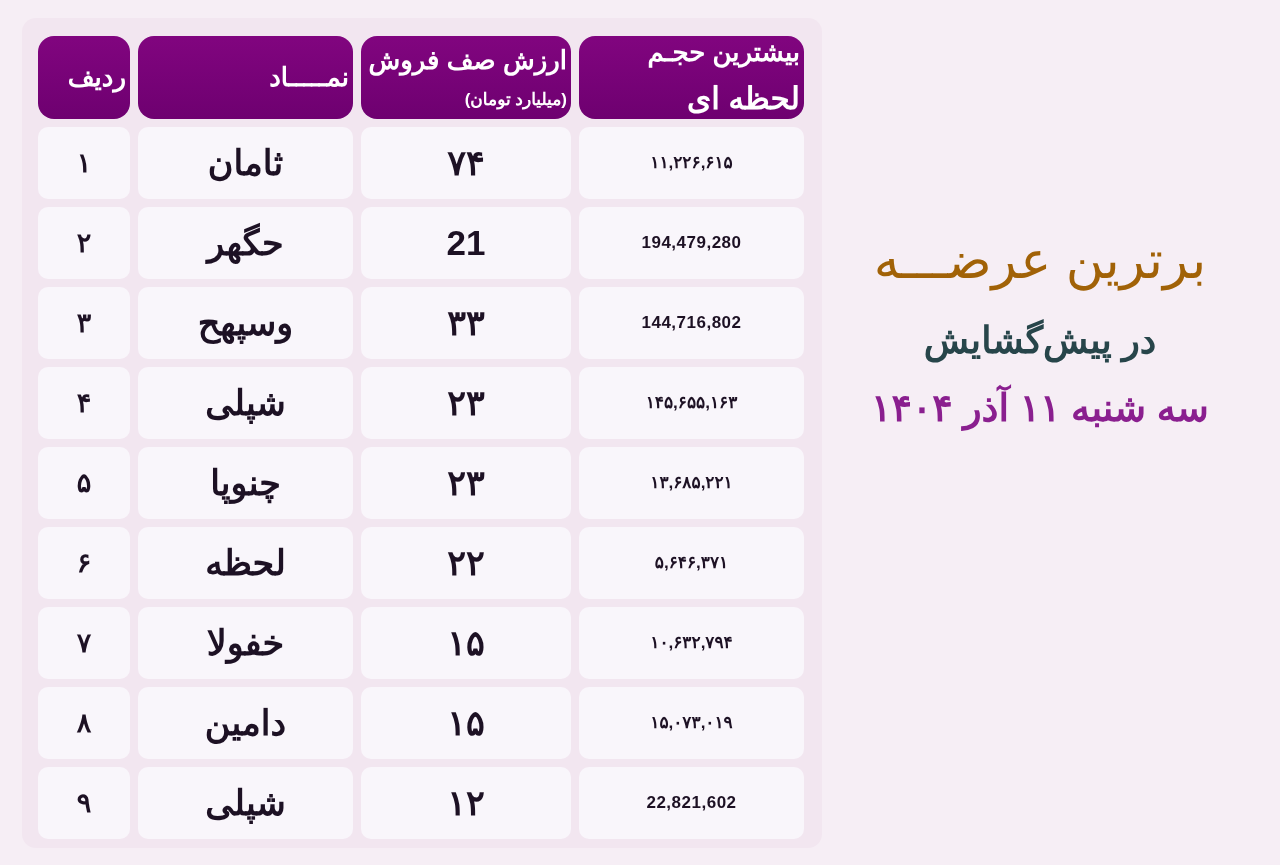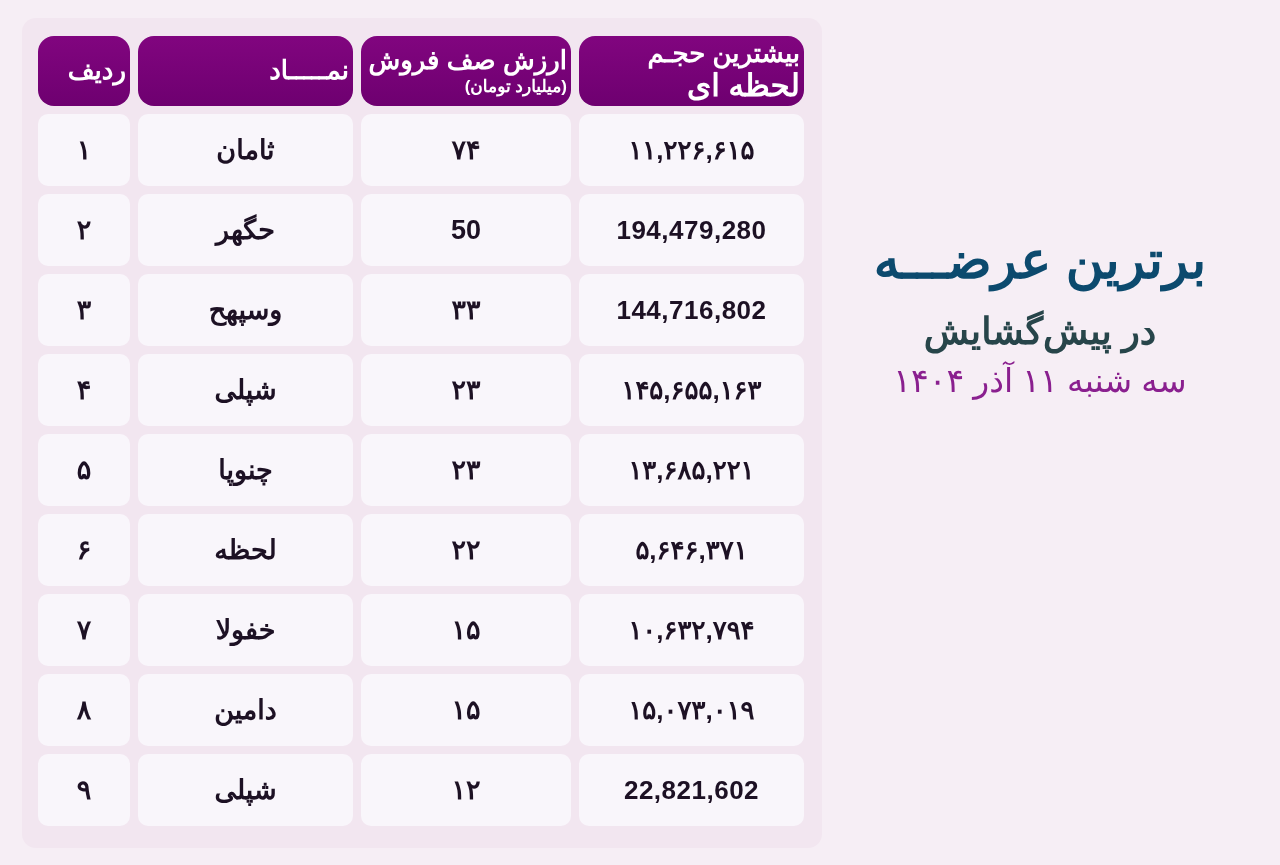--- a/index.html
+++ b/index.html
@@ -60,75 +60,75 @@
     vertical-align: middle;
     text-align: right;
     padding: 2px 4px;
     line-height: 1.12;
     letter-spacing: 0.5px;
   }
   thead th .sub {
     display: block;
     font-size: 17px;
     font-weight: bold;
-    margin-top: 1px;
+    margin-top: 15px;
   }
   thead th.spaced {
     letter-spacing: 5px;
   }
 
   tbody td {
     background: #f9f6fb;
     border-radius: 10px;
     height: 68px;
     text-align: center;
     vertical-align: middle;
-    font-size: 27px;
+    font-size: 35px;
     font-weight: bold;
     color: #1d1124;
     padding: 2px 4px;
   }
   tbody td.rank {
     font-size: 27px;
   }
   tbody td.volume {
-    font-size: 26px;
+    font-size: 17px;
     letter-spacing: 0.5px;
     text-align: center;
   }
 
   
   .caption {
     position: absolute;
     right: 30px;
     top: 232px;
     width: 420px;
     text-align: center;
     direction: rtl;
   }
   .caption .title {
-    color: #0c4a6e;
+    color: #a16207;
     font-size: 52px;
-    font-weight: bold;
+    font-weight: normal;
     line-height: 1.1;
     letter-spacing: 1px;
     white-space: nowrap;
   }
   .caption .subtitle {
-    margin-top: 22px;
+    margin-top: 31px;
     color: #27454a;
     font-size: 37px;
     font-weight: bold;
     line-height: 1.15;
   }
   .caption .date {
-    margin-top: 8px;
+    margin-top: 24px;
     color: #8a1f8f;
-    font-size: 33px;
-    font-weight: normal;
+    font-size: 38px;
+    font-weight: bold;
     line-height: 1.15;
   }
 </style>
 </head>
 <body>
 
 <div class="page">
 
   <div class="table-panel">
     <table class="board">
@@ -154,21 +154,21 @@
       </thead>
       <tbody>
         <tr>
           <td class="volume">۱۱,۲۲۶,۶۱۵</td>
           <td class="value">۷۴</td>
           <td class="symbol">ثامان</td>
           <td class="rank">۱</td>
         </tr>
         <tr>
           <td class="volume">194,479,280</td>
-          <td class="value">50</td>
+          <td class="value">21</td>
           <td class="symbol">حگهر</td>
           <td class="rank">۲</td>
         </tr>
         <tr>
           <td class="volume">144,716,802</td>
           <td class="value">۳۳</td>
           <td class="symbol">وسپهح</td>
           <td class="rank">۳</td>
         </tr>
         <tr>

